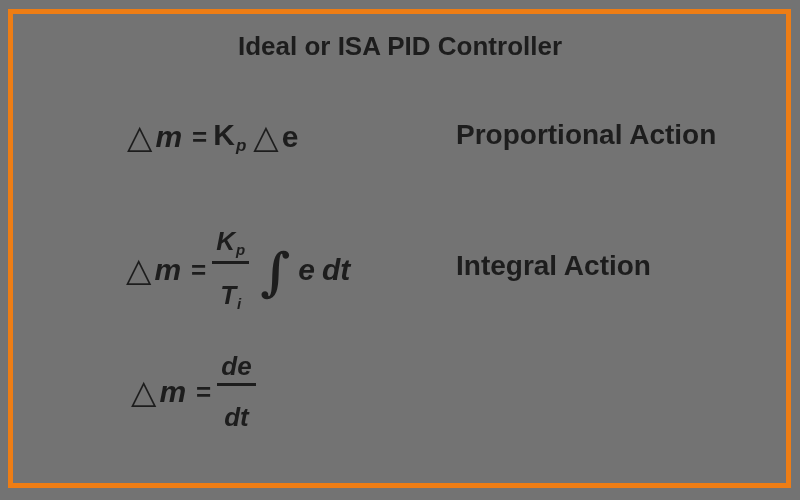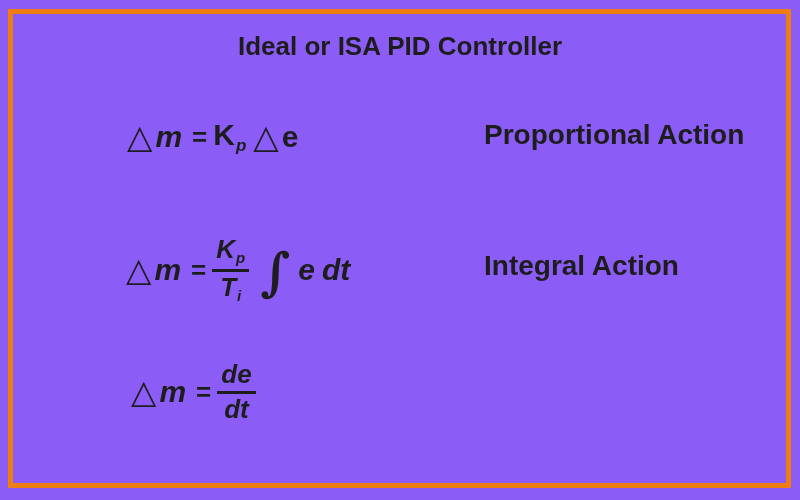--- a/index.html
+++ b/index.html
@@ -5,21 +5,21 @@
   :root {
     --border: #ee7d14;
     --text: #1d1d1d;
   }
   * { margin: 0; padding: 0; box-sizing: border-box; }
   html, body { background: #ffffff; }
   .canvas {
     position: relative;
     width: 800px;
     height: 500px;
-    background: #8b5cf6;
+    background: #737373;
     font-family: "Liberation Sans", sans-serif;
     color: var(--text);
     overflow: hidden;
   }
   .border-frame {
     position: absolute;
     left: 8px; top: 9px; right: 9px; bottom: 12px;
     border: 5px solid var(--border);
     pointer-events: none;
   }
@@ -65,34 +65,34 @@
     display: inline-flex;
     flex-direction: column;
     align-items: center;
     font-size: 26px;
     line-height: 1.05;
   }
   .frac .num {
     padding: 0 4px 3px 4px;
     border-bottom: 3px solid var(--text);
   }
-  .frac .den { padding-top: 2px; }
+  .frac .den { padding-top: 18px; }
   .frac .sub { font-size: 15px; vertical-align: -5px; }
   .integral {
     font-family: "DejaVu Serif", serif;
     font-style: italic;
     font-weight: 700;
     font-size: 52px;
     line-height: 0.9;
     margin: 0 8px 0 4px;
     transform: translateY(2px);
   }
   .action-label {
     position: absolute;
-    left: 484px;
+    left: 456px;
     font-size: 28px;
     line-height: 32px;
     font-weight: 700;
     color: var(--text);
     white-space: nowrap;
   }
   
   .eq-proportional { left: 127px; top: 116px; height: 42px; }
   .label-proportional { top: 119px; }
   .eq-integral { left: 126px; top: 227px; height: 86px; }

